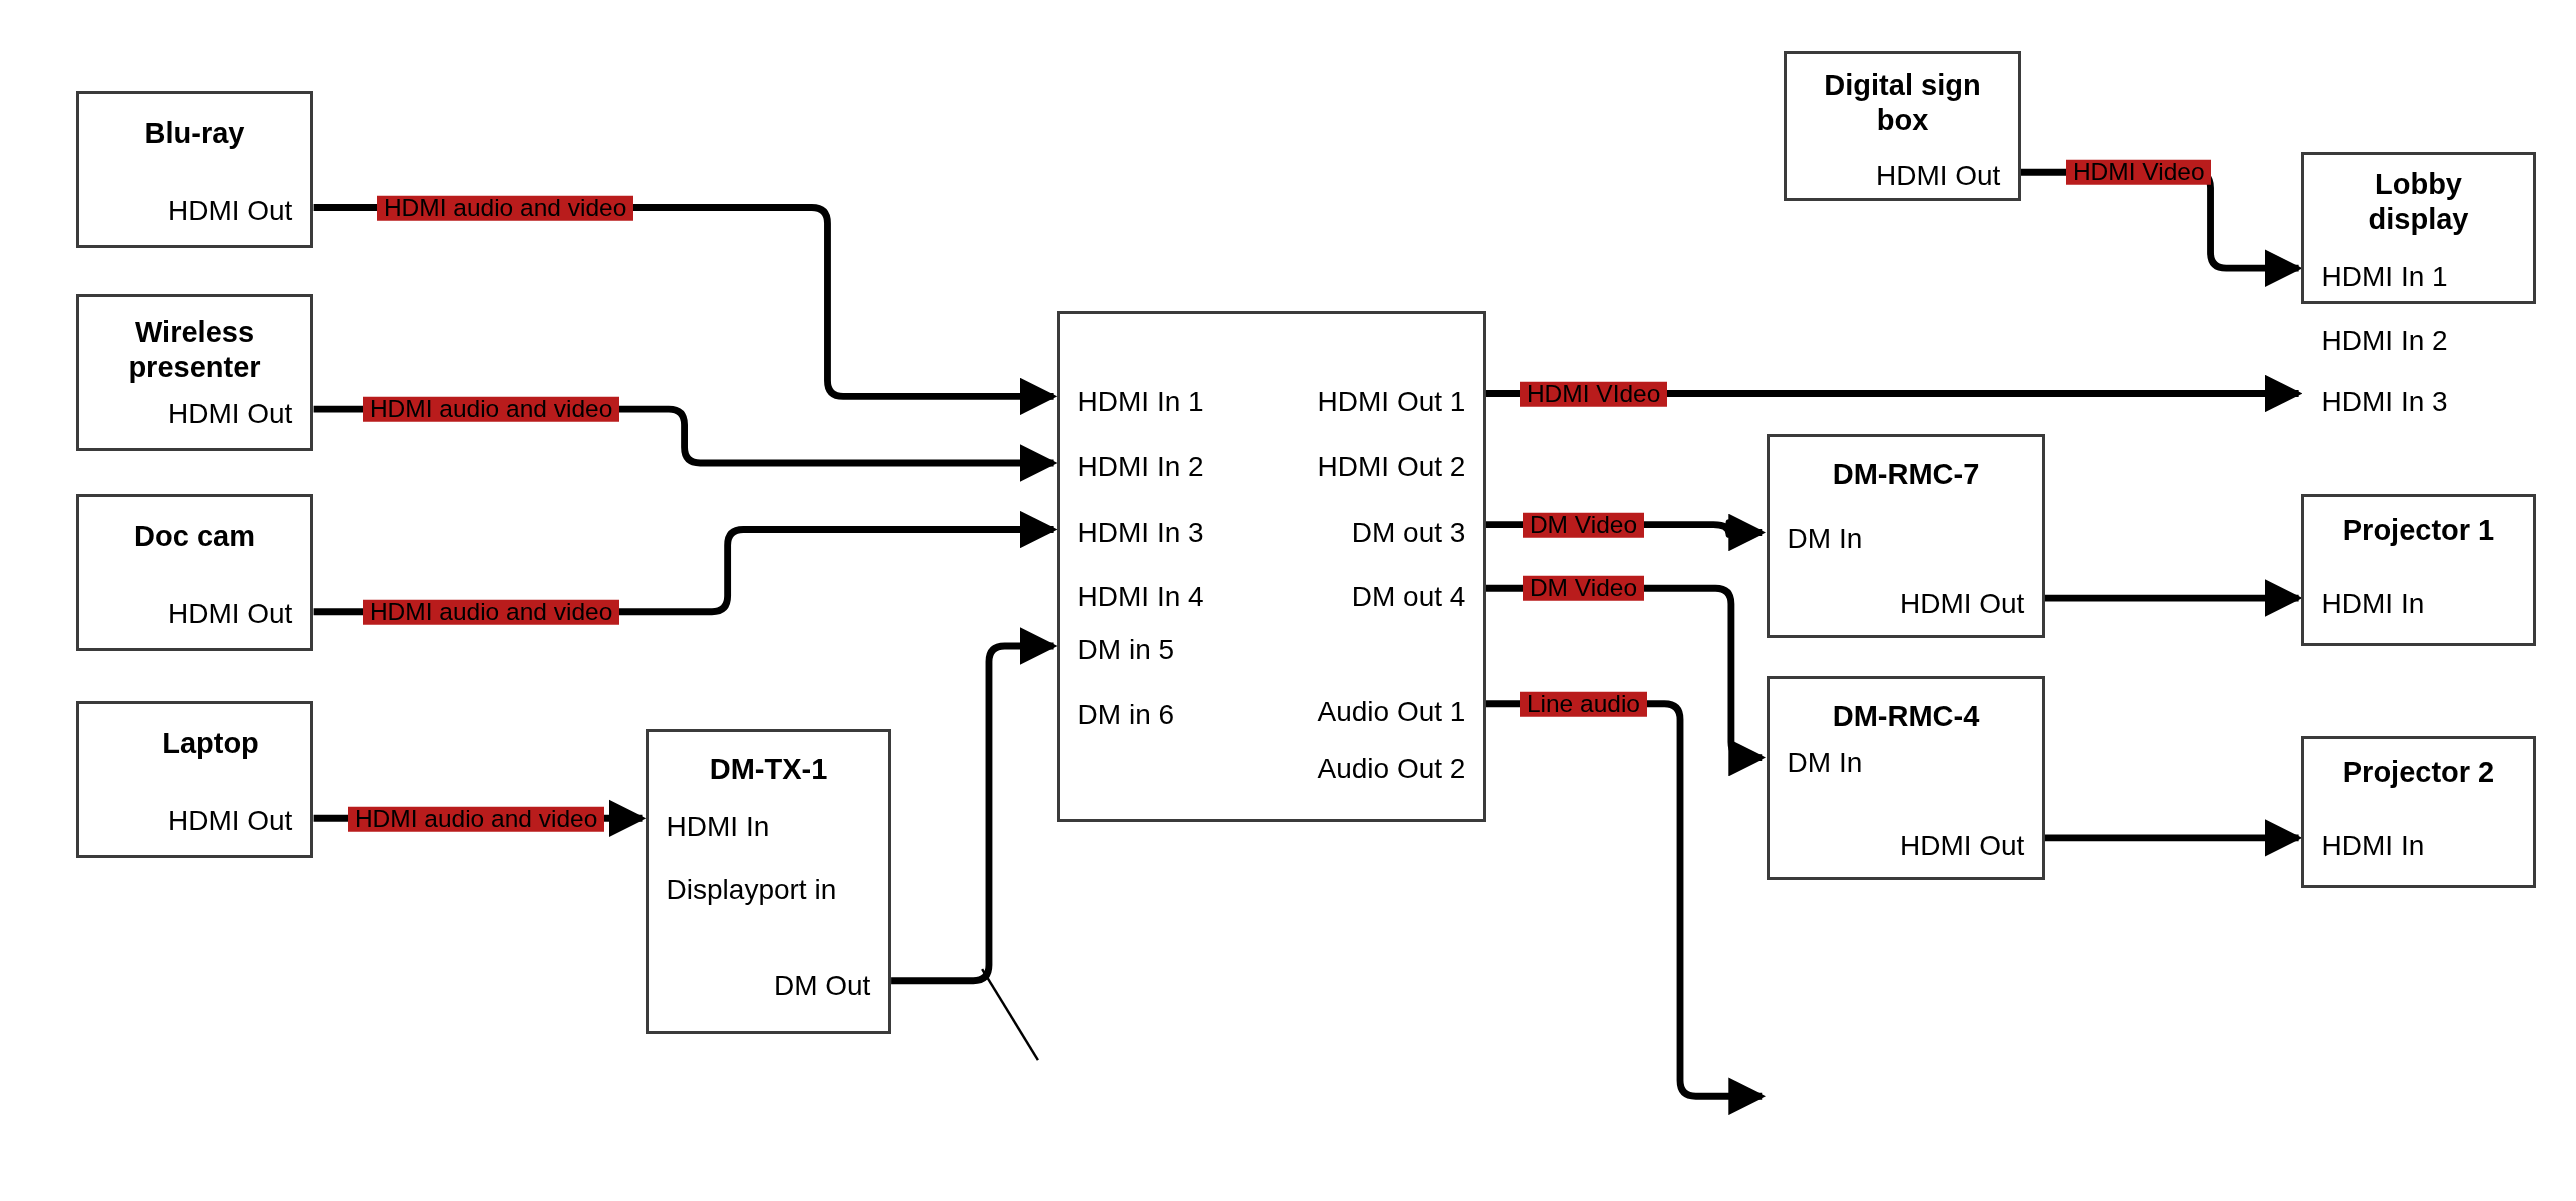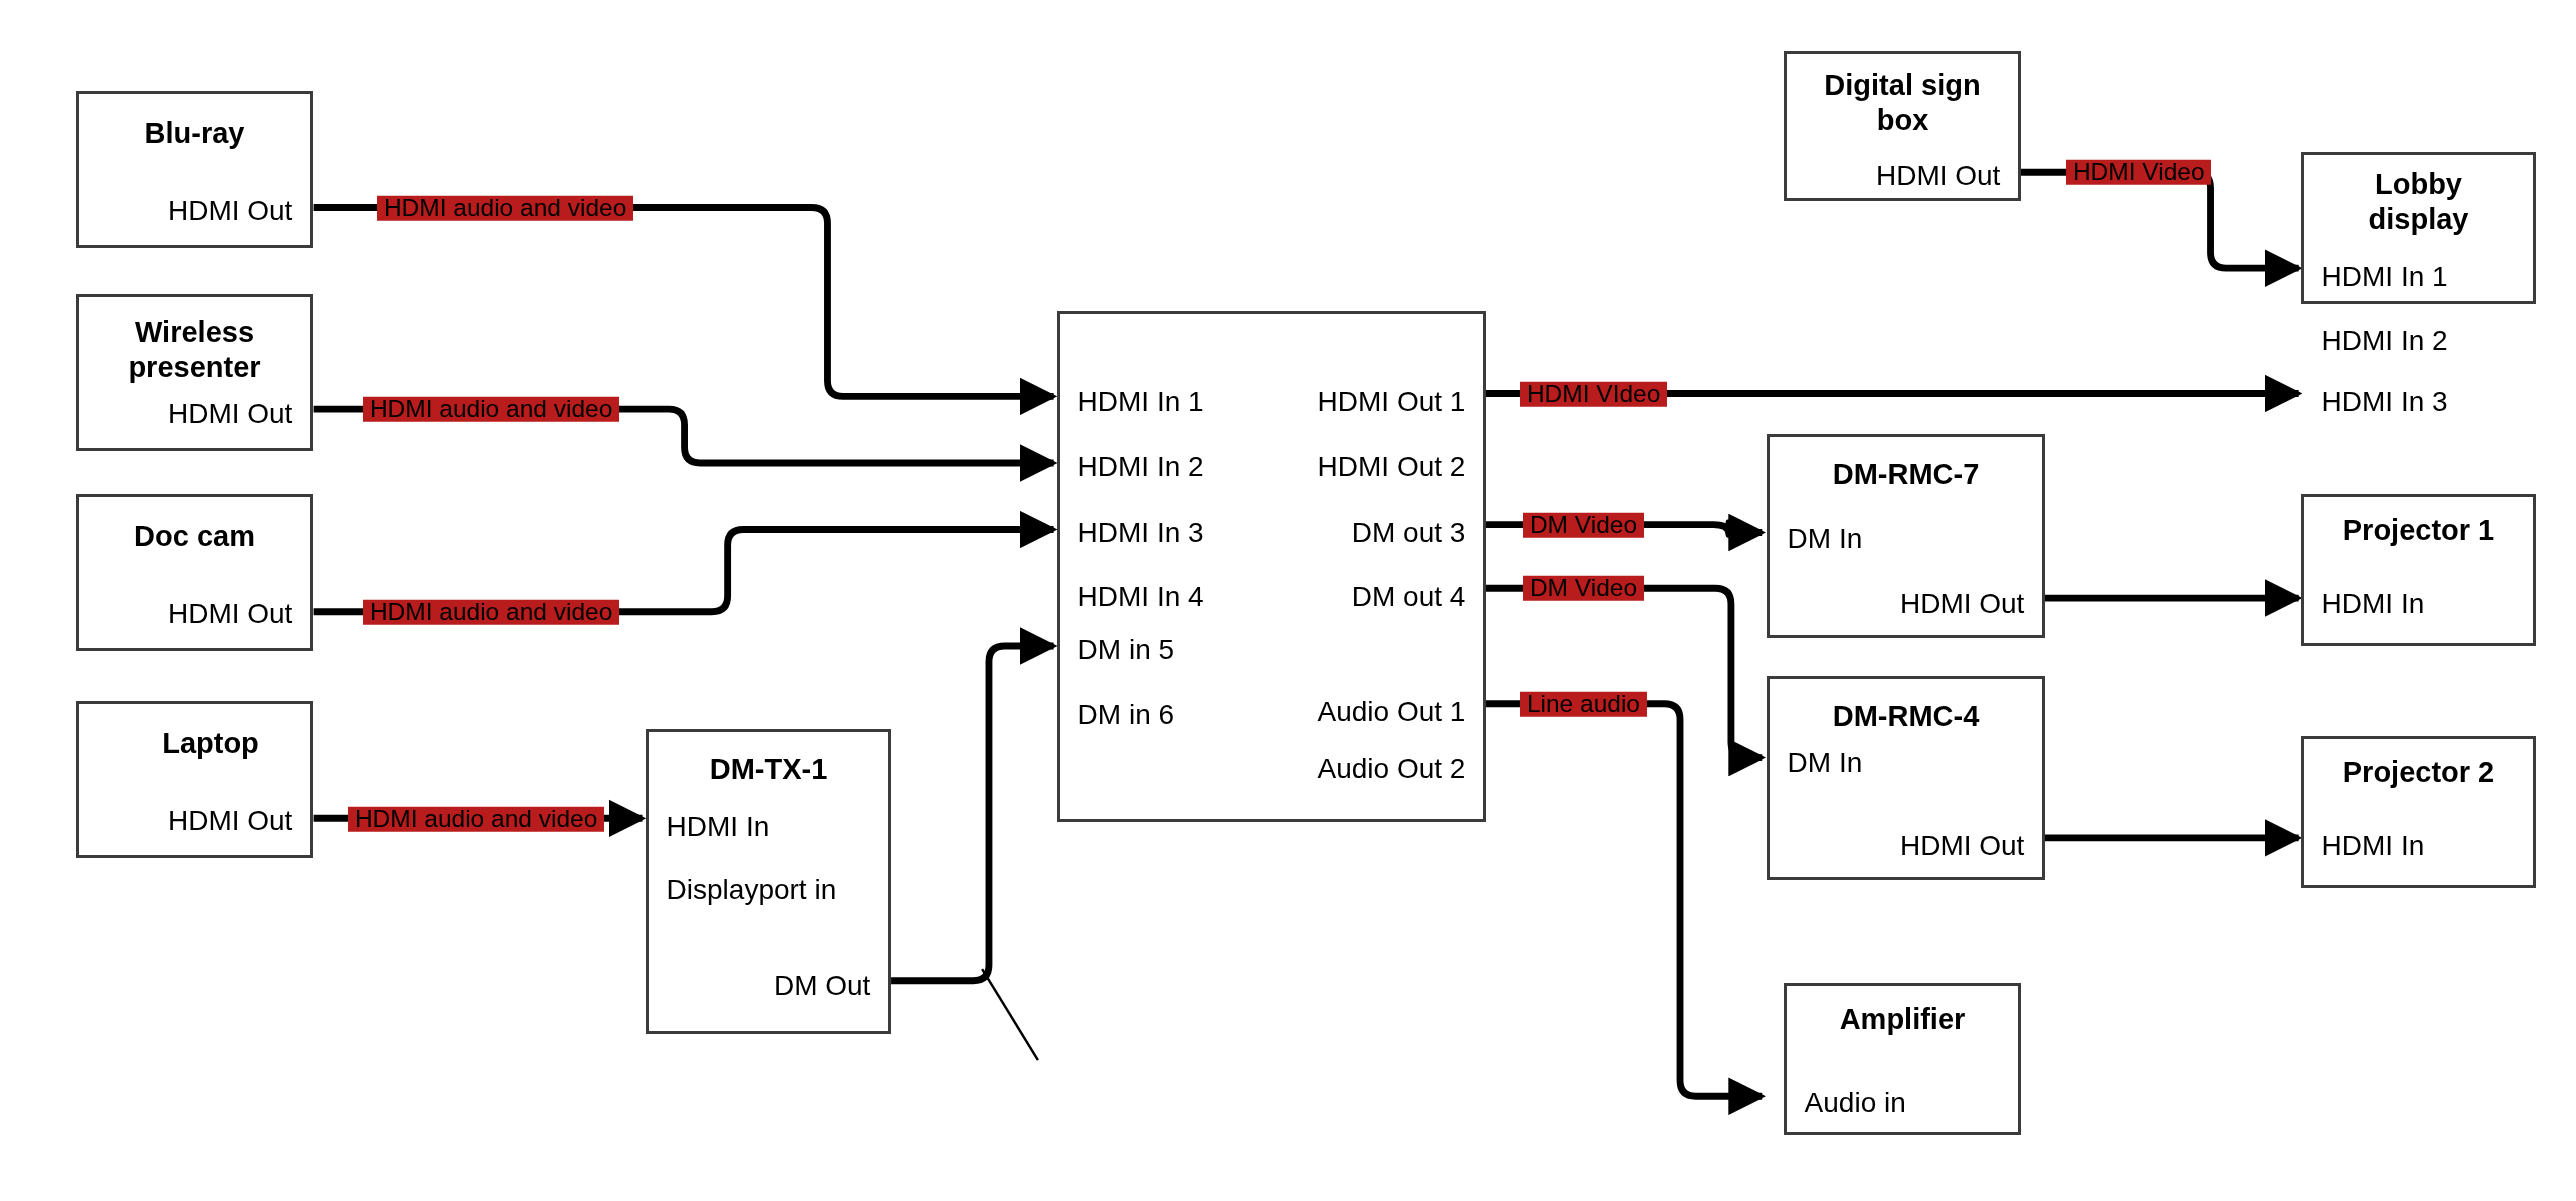--- a/index.html
+++ b/index.html
@@ -192,24 +192,20 @@
   <div class="dev" style="left:2301px; top:494px; width:235px; height:152px;">
     <div class="dev-title" style="top:15.7px;">Projector 1</div>
     <div class="port left" style="top:93px;">HDMI In</div>
   </div>
 
   <div class="dev" style="left:2301px; top:736px; width:235px; height:152px;">
     <div class="dev-title" style="top:15.7px;">Projector 2</div>
     <div class="port left" style="top:93px;">HDMI In</div>
   </div>
 
-  <div class="dev" style="left:1784px; top:983px; width:237px; height:152px;">
-    <div class="dev-title" style="top:15.7px;">Amplifier</div>
-    <div class="port left" style="top:103px;">Audio in</div>
-  </div>
 
   <div class="wire-label" style="left:377px;  top:208px;">HDMI audio and video</div>
   <div class="wire-label" style="left:363px;  top:409px;">HDMI audio and video</div>
   <div class="wire-label" style="left:363px;  top:612px;">HDMI audio and video</div>
   <div class="wire-label" style="left:348px;  top:819px;">HDMI audio and video</div>
   <div class="wire-label" style="left:2066px; top:172px;">HDMI Video</div>
   <div class="wire-label" style="left:1520px; top:394px;">HDMI VIdeo</div>
   <div class="wire-label" style="left:1523px; top:525px;">DM Video</div>
   <div class="wire-label" style="left:1523px; top:588px;">DM Video</div>
   <div class="wire-label" style="left:1520px; top:704px;">Line audio</div>

